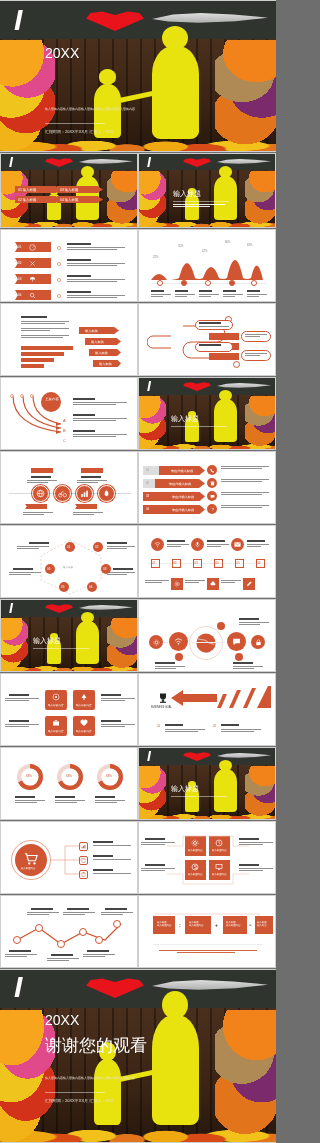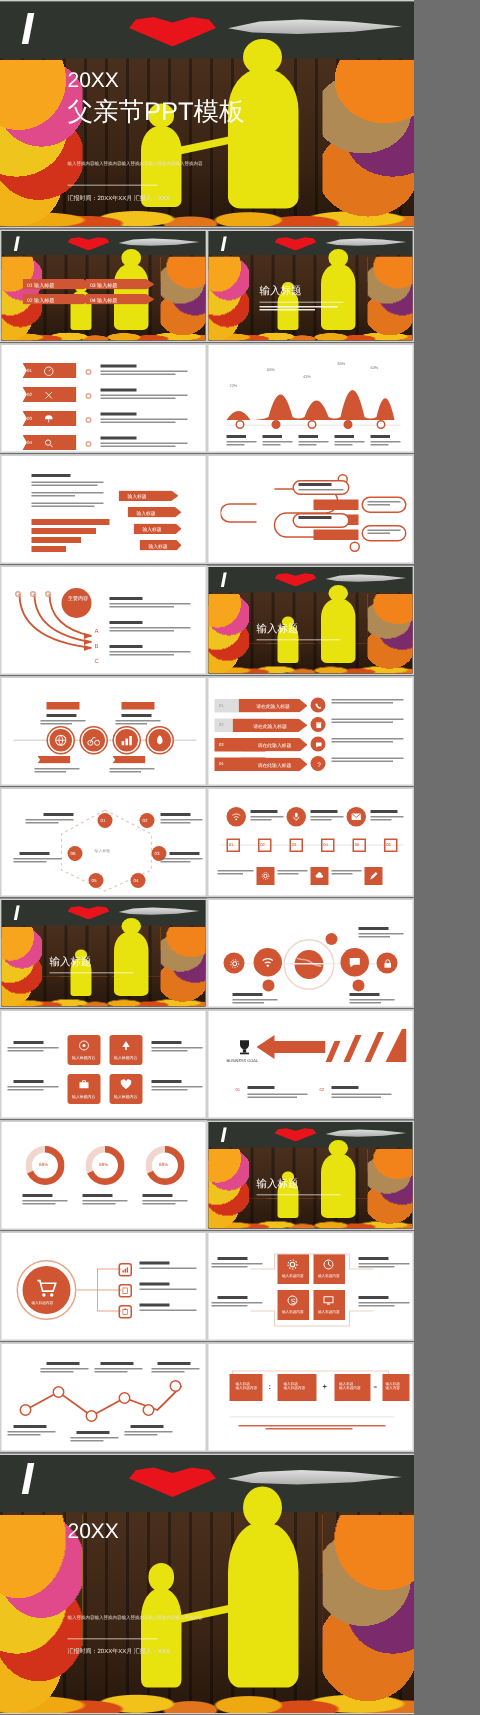--- a/index.html
+++ b/index.html
@@ -113,21 +113,20 @@
   <div class="orn-wing" style="left:152px;top:8px;width:116px;height:18px;"></div>
 
   <div class="wood"></div>
   <div class="leafL"></div>
   <div class="leafR"></div>
   <div class="figDad"></div>
   <div class="figKid"></div>
   <div class="armLink"></div>
 
   <div class="cov-year" style="left:45px;top:44px;font-size:14px;">20XX</div>
-  <div class="cov-title" style="left:45px;top:62px;font-size:17px;">父亲节PPT模板</div>
   <div class="cov-sub" style="left:45px;top:106px;width:112px;font-size:3px;">输入替换内容输入替换内容输入替换内容输入替换内容输入替换内容</div>
   <div class="cov-rule" style="left:45px;top:122px;width:60px;"></div>
   <div class="cov-meta" style="left:45px;top:128px;font-size:4px;">汇报时间：20XX年XX月    汇报人：XXX</div>
 </div>
 
 <div class="slide left cover" style="top:153px;height:75px;">
   <div class="band" style="height:22%"></div>
   <div class="orn-I" style="left:8px;top:1px;font-size:14px;">I</div>
   <div class="orn-heart" style="left:44px;top:4px;width:28px;height:9px;"></div>
   <div class="orn-wing" style="left:78px;top:3px;width:54px;height:9px;"></div>
@@ -1108,18 +1107,19 @@
   <div class="orn-I" style="left:14px;top:2px;font-size:30px;">I</div>
   <div class="orn-heart" style="left:86px;top:8px;width:58px;height:20px;"></div>
   <div class="orn-wing" style="left:152px;top:6px;width:116px;height:18px;"></div>
   <div class="wood" style="top:22%"></div>
   <div class="leafL" style="top:23%;height:77%"></div>
   <div class="leafR" style="top:23%;height:77%"></div>
   <div class="figDad" style="top:26%;height:64%"></div>
   <div class="figKid" style="top:52%;height:38%"></div>
   <div class="armLink" style="top:60%"></div>
   <div class="cov-year" style="left:45px;top:42px;font-size:14px;">20XX</div>
+  <div class="cov-title" style="left:45px;top:64px;font-size:17px;">谢谢您的观看</div>
   <div class="cov-sub" style="left:45px;top:106px;width:112px;font-size:3px;">输入替换内容输入替换内容输入替换内容输入替换内容输入替换内容</div>
   <div class="cov-rule" style="left:45px;top:122px;width:60px;"></div>
   <div class="cov-meta" style="left:45px;top:128px;font-size:4px;">汇报时间：20XX年XX月    汇报人：XXX</div>
 </div>
 
 </div>
 
 </body></html>

